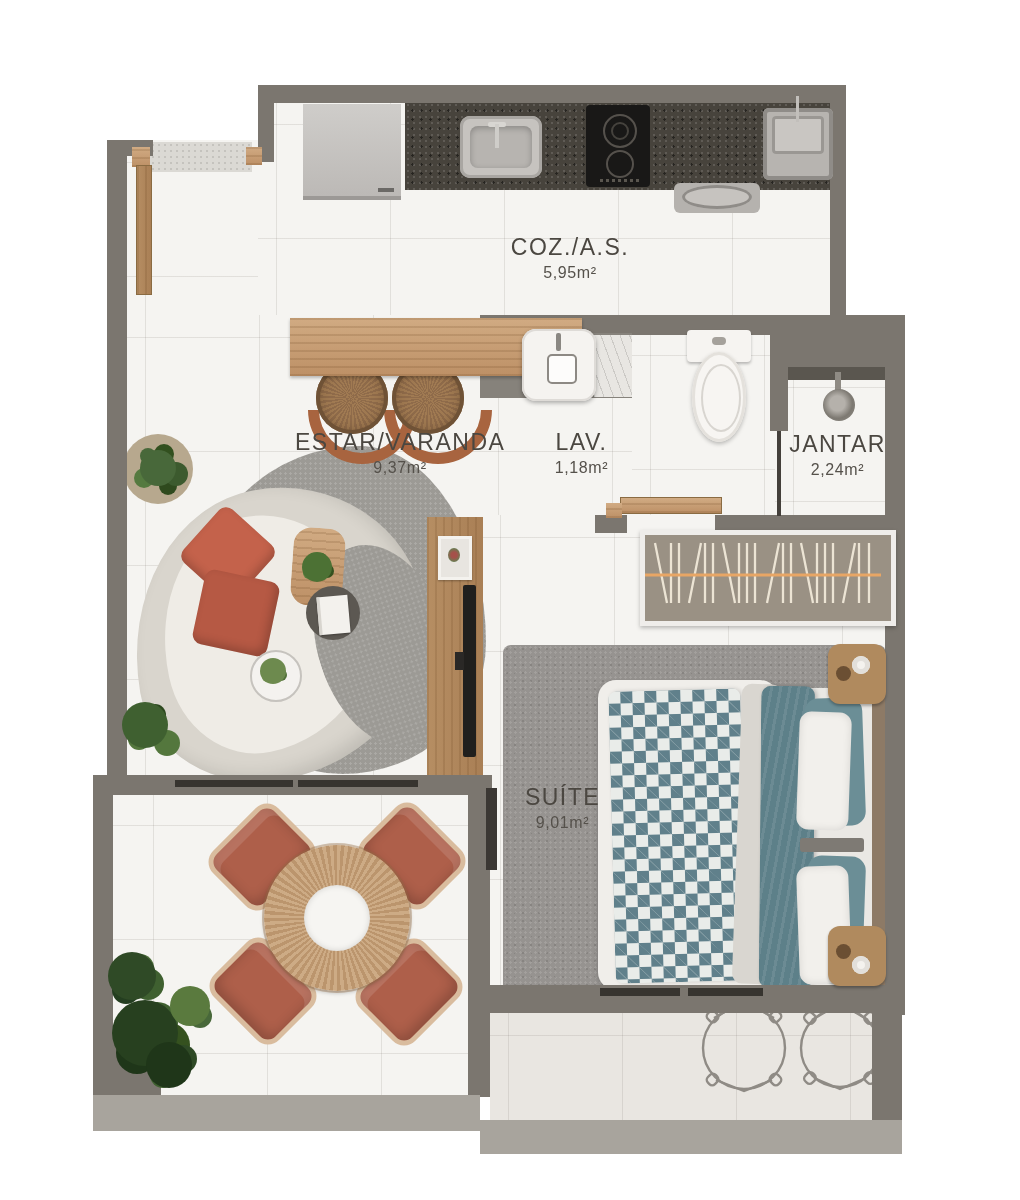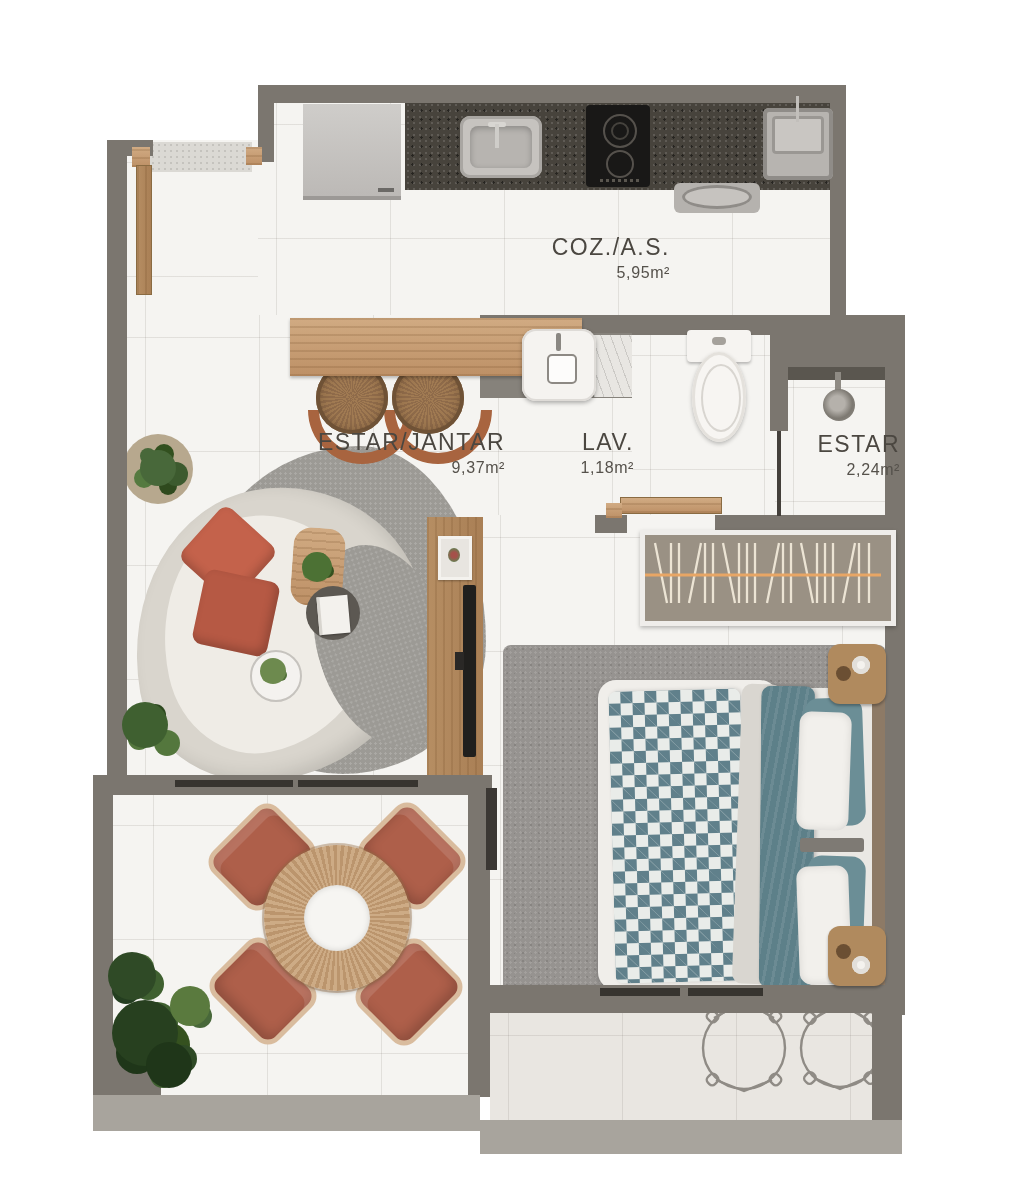--- a/index.html
+++ b/index.html
@@ -32,21 +32,21 @@
     background-size:5px 5px,8px 8px;}
   .white-fab{background:#f0eeea;}
   .diamond{background-color:#e9ece9;
     background-image:linear-gradient(45deg,#60808b 25%,transparent 25%,transparent 75%,#60808b 75%),
                      linear-gradient(45deg,#60808b 25%,transparent 25%,transparent 75%,#60808b 75%);
     background-size:24px 24px;background-position:0 0,12px 12px;}
   .teal{background:#5d8089;background-image:repeating-linear-gradient(100deg,rgba(255,255,255,0.09) 0 3px,transparent 3px 9px);}
   .speckle-lt{background-color:#dbd9d4;background-image:radial-gradient(rgba(0,0,0,0.10) 1px,transparent 1.3px);background-size:6px 6px;}
   .leafblob{border-radius:50%;}
   
-  .room-label{position:absolute;text-align:right;color:#4b4741;z-index:10;line-height:1.12;}
+  .room-label{position:absolute;text-align:center;color:#4b4741;z-index:10;line-height:1.12;}
   .room-label .nm{font-size:23px;letter-spacing:1.5px;}
   .room-label .ar{font-size:16px;letter-spacing:0.6px;margin-top:3px;color:#55514b;}
   .z2{z-index:2}.z3{z-index:3}.z5{z-index:5}.z6{z-index:6}
 </style>
 </head>
 <body>
 
 <div id="canvas">
 
   <div class="floor" style="left:258px;top:102px;width:572px;height:213px;"></div>
@@ -227,25 +227,29 @@
   <div class="darkbar" style="left:688px;top:988px;width:75px;height:8px;"></div>
   <div class="wall" style="left:872px;top:1013px;width:30px;height:130px;"></div>
   <div class="wall-lt" style="left:93px;top:1095px;width:387px;height:36px;"></div>
   <div class="wall-lt" style="left:480px;top:1120px;width:422px;height:34px;"></div>
 
   <div class="room-label" style="left:470px;top:235px;width:200px;">
     <div class="nm">COZ./A.S.</div>
     <div class="ar">5,95m²</div>
   </div>
   <div class="room-label" style="left:295px;top:430px;width:210px;">
-    <div class="nm">ESTAR/JANTAR</div>
+    <div class="nm">ESTAR/VARANDA</div>
     <div class="ar">9,37m²</div>
   </div>
   <div class="room-label" style="left:529px;top:430px;width:105px;">
     <div class="nm">LAV.</div>
     <div class="ar">1,18m²</div>
   </div>
   <div class="room-label" style="left:775px;top:432px;width:125px;">
-    <div class="nm">ESTAR</div>
+    <div class="nm">JANTAR</div>
     <div class="ar">2,24m²</div>
   </div>
+  <div class="room-label" style="left:500px;top:785px;width:125px;">
+    <div class="nm">SUÍTE</div>
+    <div class="ar">9,01m²</div>
+  </div>
 
 </div>
 
 </body></html>

